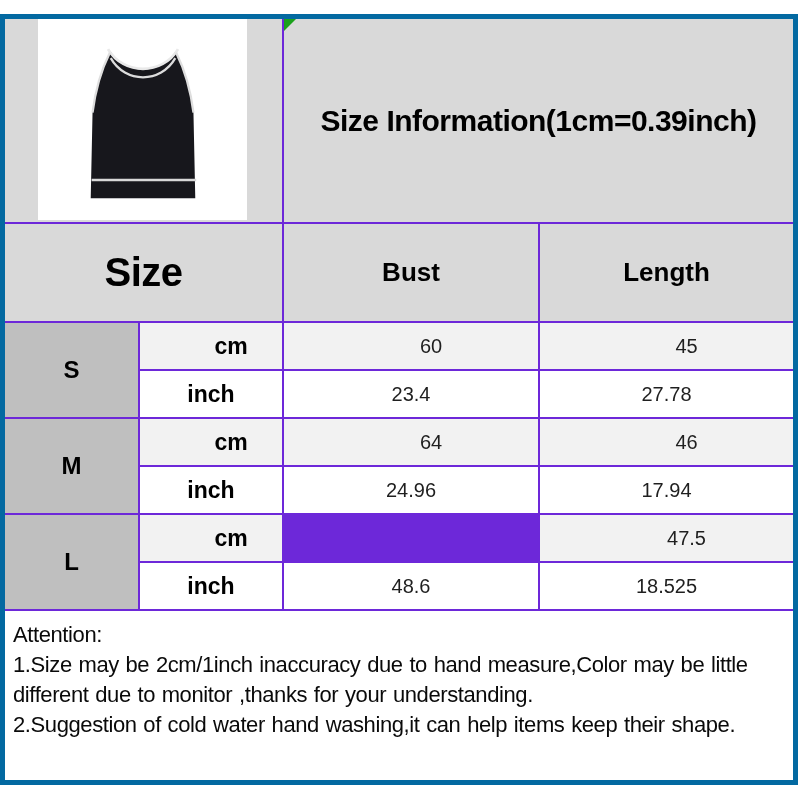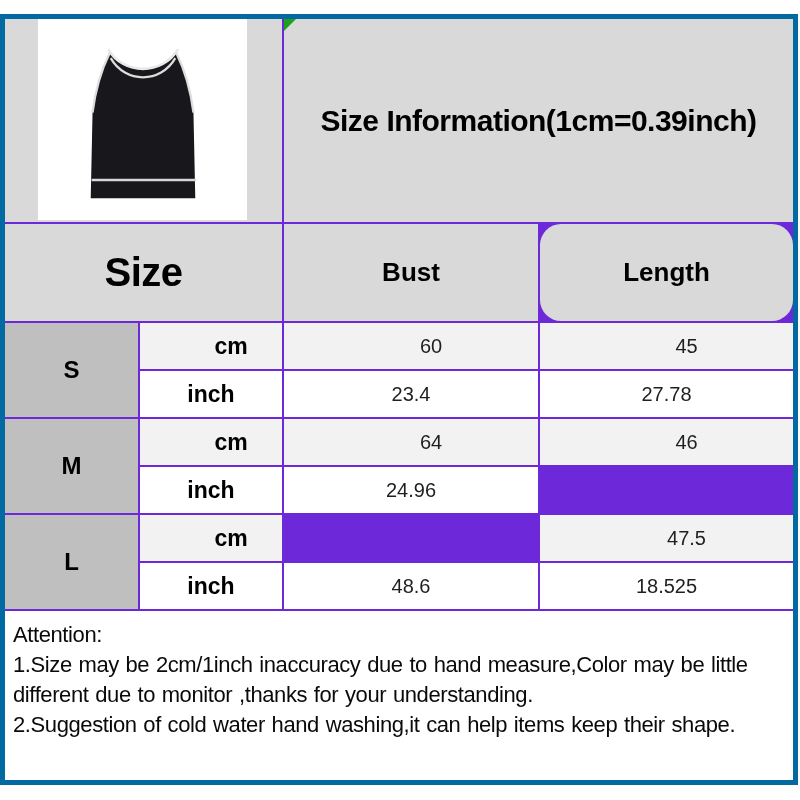--- a/index.html
+++ b/index.html
@@ -44,21 +44,21 @@
     position: absolute; left: 0; top: 0;
     width: 0; height: 0;
     border-top: 12px solid #1ba11b;
     border-right: 12px solid transparent;
   }
 
   
   .hdr { background: #d9d9d9; font-weight: bold; color: #000; }
   .hdr-size { grid-column: 1 / 3; grid-row: 2; font-size: 40px; letter-spacing: -0.5px; }
   .hdr-bust   { grid-column: 3; grid-row: 2; font-size: 26px; }
-  .hdr-length { grid-column: 4; grid-row: 2; font-size: 26px; border-radius: 21px; }
+  .hdr-length { grid-column: 4; grid-row: 2; font-size: 26px; }
 
   
   .size-label {
     grid-column: 1; background: #bfbfbf;
     font-weight: bold; font-size: 24px; color: #000;
   }
   .row-s { grid-row: 3 / 5; }
   .row-m { grid-row: 5 / 7; }
   .row-l { grid-row: 7 / 9; }
 
@@ -120,20 +120,21 @@
     <div class="cell unit bg-inch" style="grid-column:2;grid-row:4">inch</div>
     <div class="cell val  bg-inch" style="grid-column:3;grid-row:4">23.4</div>
     <div class="cell val  bg-inch" style="grid-column:4;grid-row:4">27.78</div>
 
     <div class="cell size-label row-m">M</div>
     <div class="cell unit bg-cm" style="grid-column:2;grid-row:5">cm</div>
     <div class="cell val  bg-cm" style="grid-column:3;grid-row:5">64</div>
     <div class="cell val  bg-cm" style="grid-column:4;grid-row:5">46</div>
     <div class="cell unit bg-inch" style="grid-column:2;grid-row:6">inch</div>
     <div class="cell val  bg-inch" style="grid-column:3;grid-row:6">24.96</div>
+    <div class="cell val  bg-inch" style="grid-column:4;grid-row:6">17.94</div>
 
     <div class="cell size-label row-l">L</div>
     <div class="cell unit bg-cm" style="grid-column:2;grid-row:7">cm</div>
     <div class="cell val  bg-cm" style="grid-column:4;grid-row:7">47.5</div>
     <div class="cell unit bg-inch" style="grid-column:2;grid-row:8">inch</div>
     <div class="cell val  bg-inch" style="grid-column:3;grid-row:8">48.6</div>
     <div class="cell val  bg-inch" style="grid-column:4;grid-row:8">18.525</div>
 
     <div class="attention">
       <div class="note">Attention:</div>

